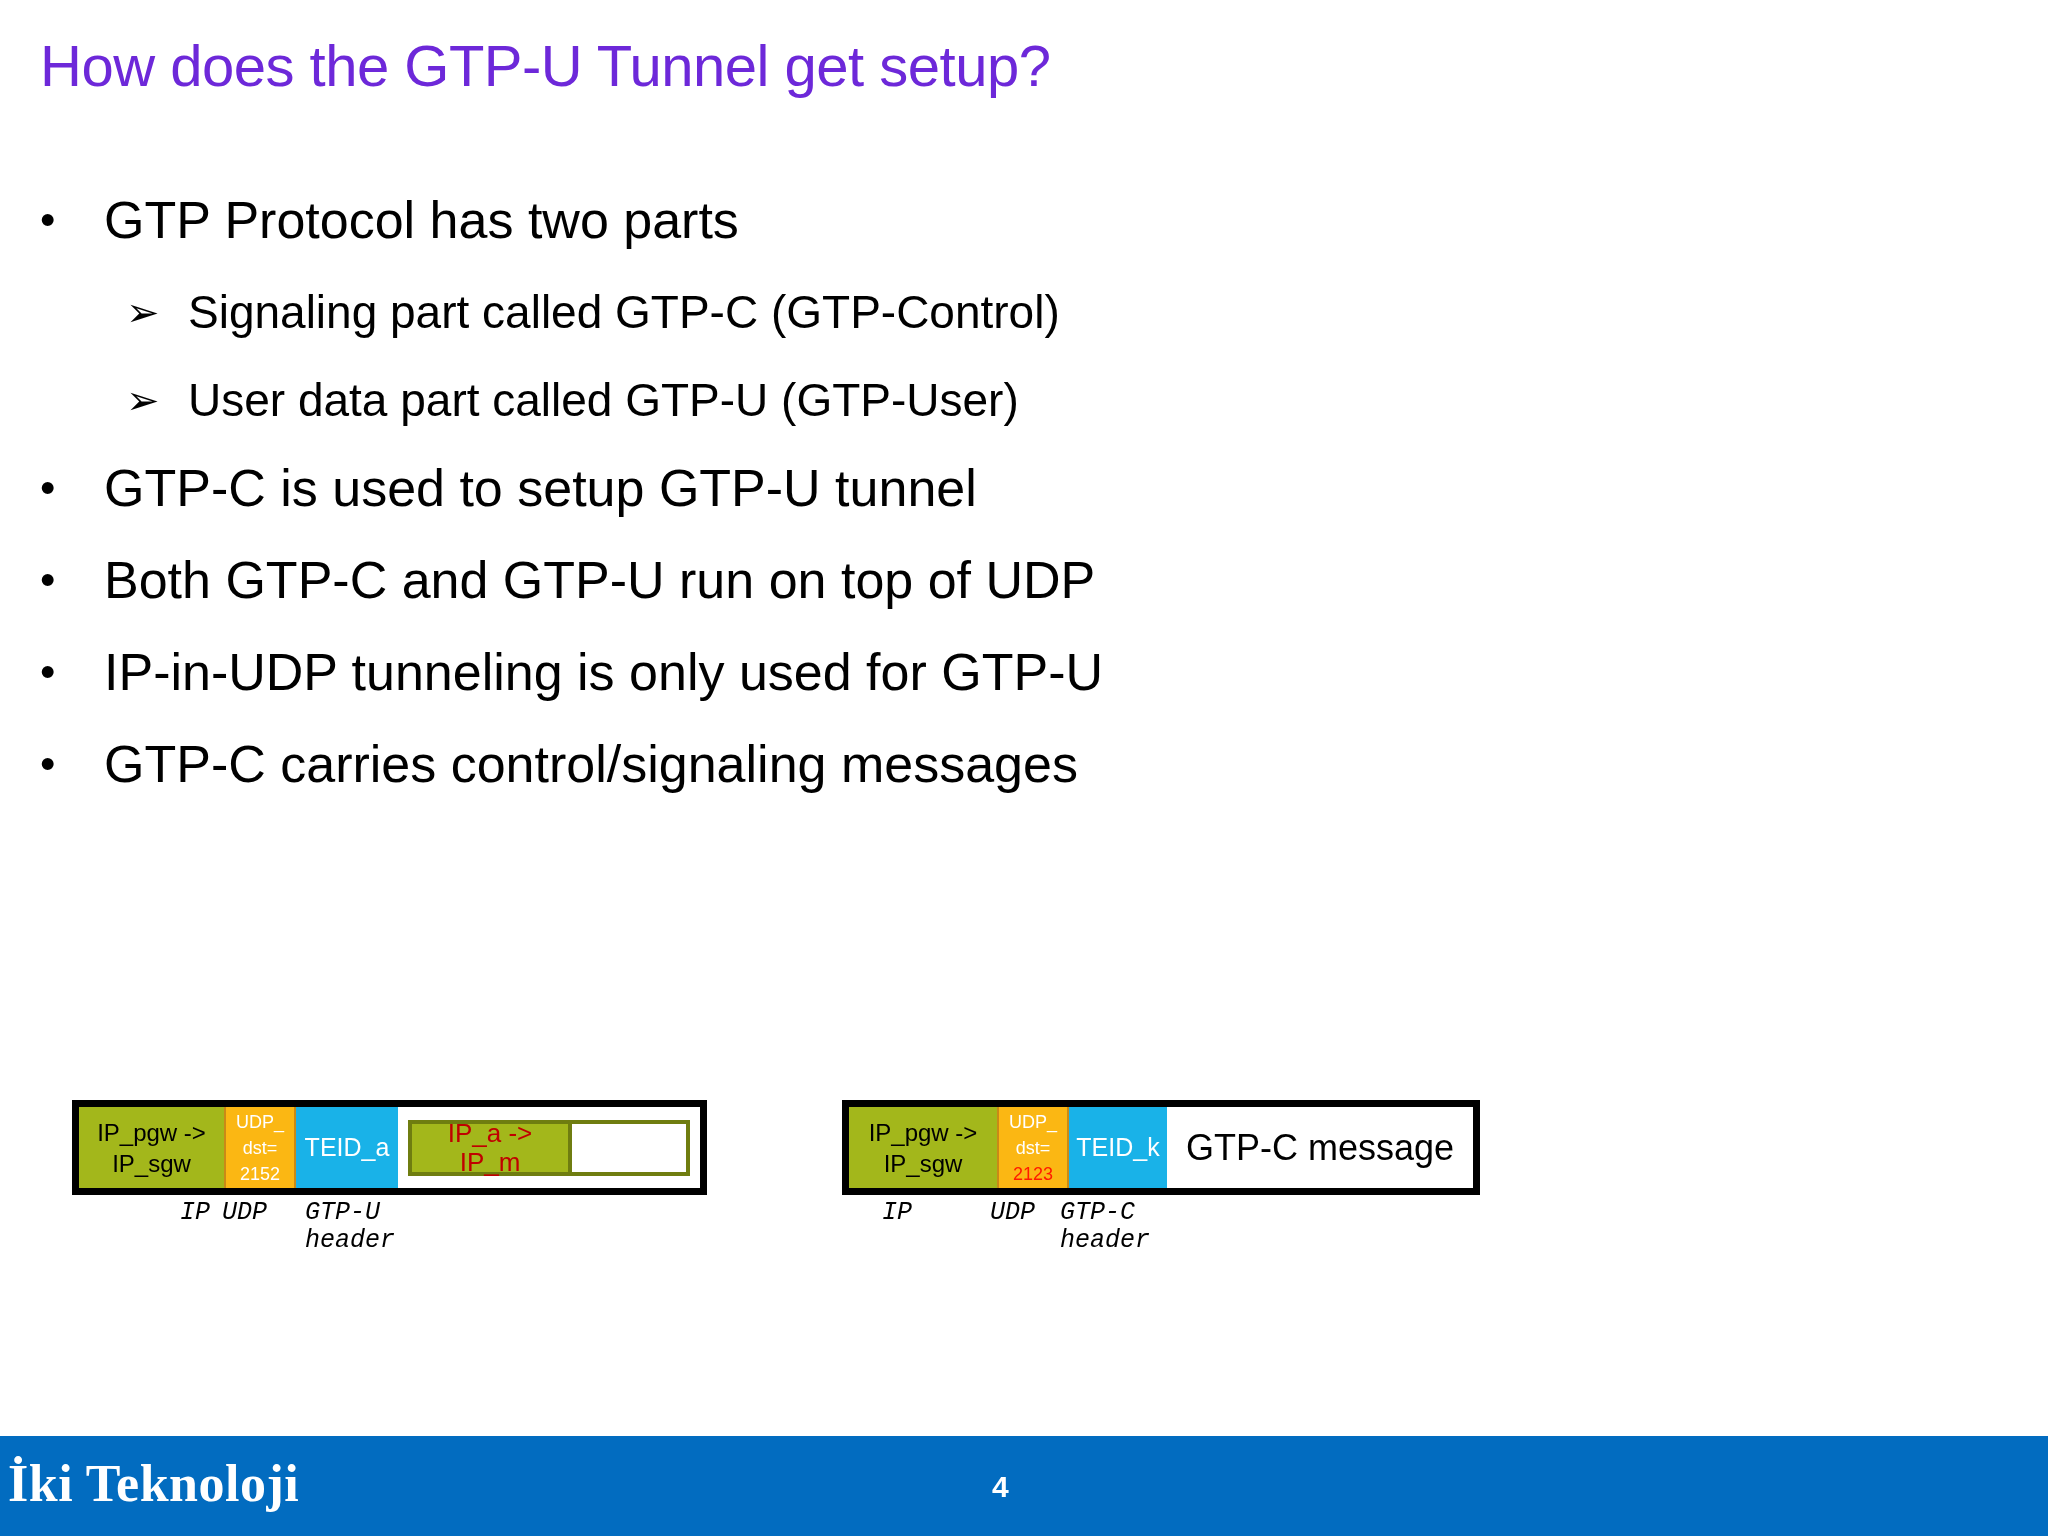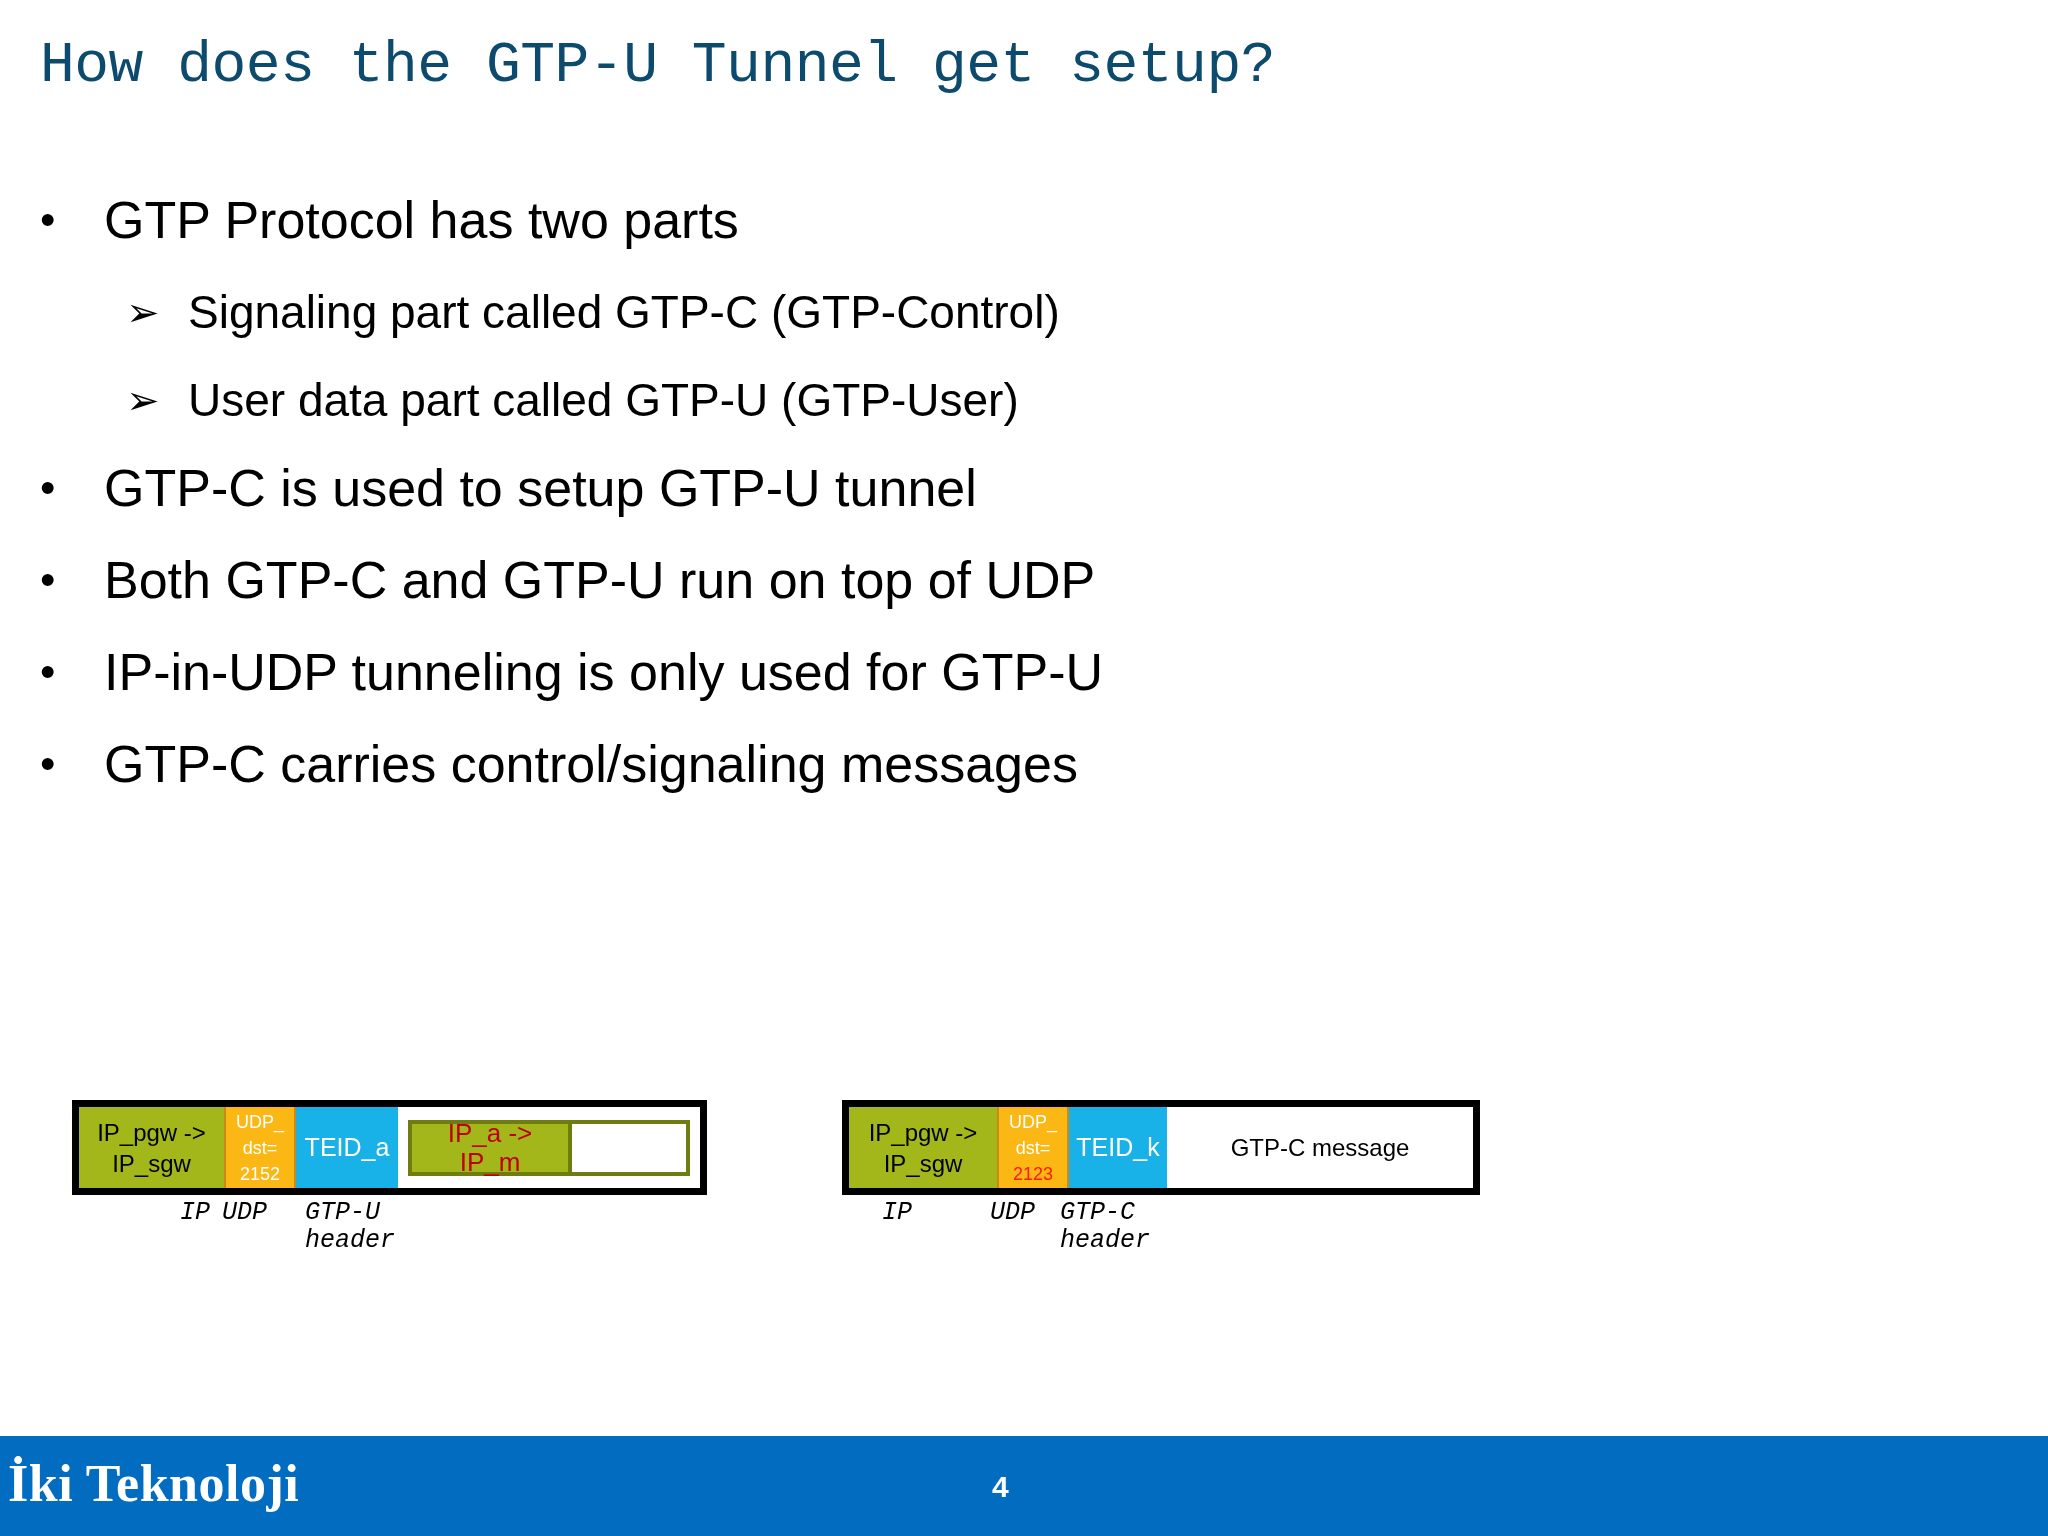--- a/index.html
+++ b/index.html
@@ -7,22 +7,22 @@
     width:2048px;height:1536px;
     background:#ffffff;
     font-family:"Liberation Sans", sans-serif;
     position:relative;overflow:hidden;
   }
 
   
   .slide-title{
     position:absolute;left:40px;top:36px;width:1900px;
     font-size:58px;line-height:1.05;
-    color:#0c4a6e;
-    font-family:Liberation Mono, monospace;
+    color:#6d28d9;
+    font-family:Liberation Sans, sans-serif;
     font-weight:400;
     letter-spacing:-0.5px;
     white-space:nowrap;
   }
 
   
   .body-list{
     position:absolute;left:40px;top:185px;width:1780px;
   }
   .bullet-row{
@@ -121,21 +121,21 @@
     color:#c00000;
     display:flex;flex-direction:column;
     align-items:center;justify-content:center;
     font-size:26px;line-height:29px;
     box-sizing:border-box;
     border-right:4px solid #6f7d10;
   }
   .inner-blank{ flex:1 1 auto; background:#ffffff; }
 
   .gtpc-msg{
-    font-size:24px;color:#000000;
+    font-size:36px;color:#000000;
   }
 
   
   .caption-row{
     position:relative;height:70px;
   }
   .cap{
     position:absolute;top:4px;
     font-size:25px;line-height:28px;
     font-style:italic;

